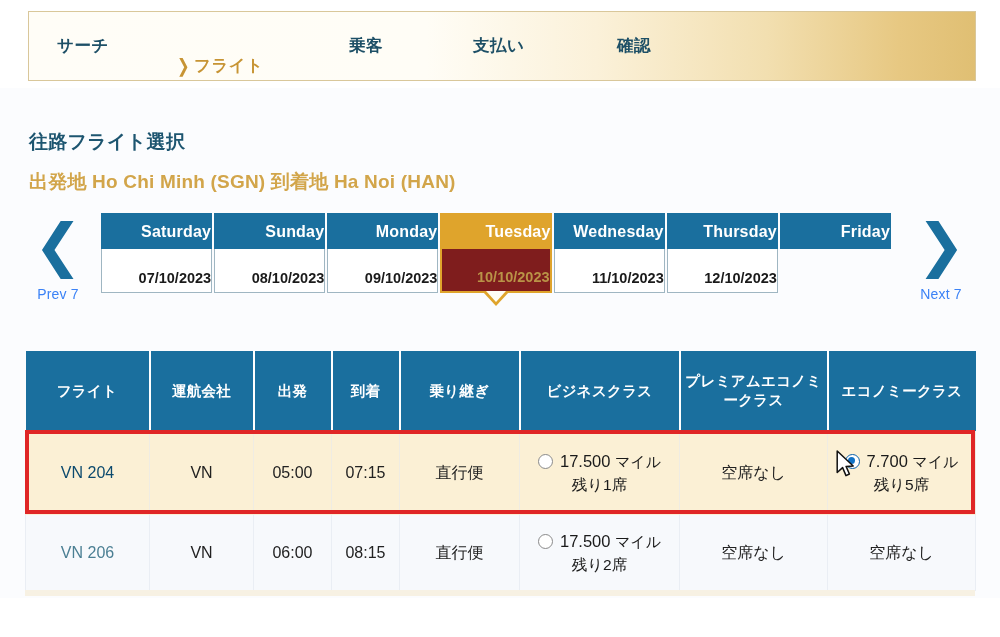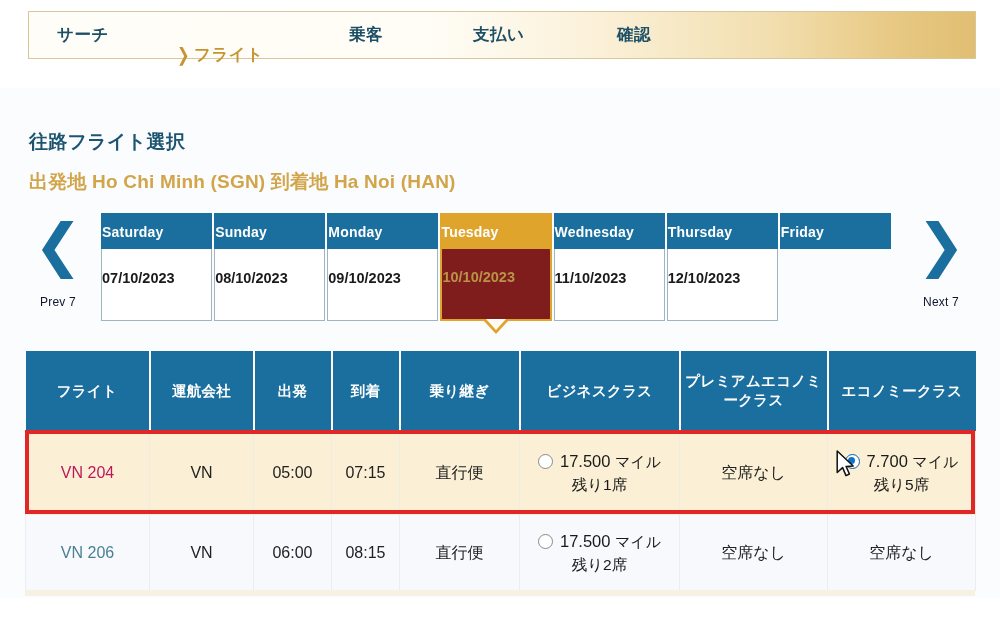--- a/index.html
+++ b/index.html
@@ -20,21 +20,21 @@
     position: absolute;
     left: 0; top: 88px;
     width: 1000px; height: 510px;
     background: #fbfcfe;
   }
 
   
   .stepbar {
     position: absolute;
     left: 28px; top: 11px;
-    width: 948px; height: 48px;
+    width: 948px; height: 70px;
     box-sizing: border-box;
     border: 1px solid #d9c79a;
     background: linear-gradient(to right,
                 #fffdf7 0%,
                 #fffdf6 42%,
                 #fbf1d9 60%,
                 #f2dfb0 78%,
                 #e7c882 92%,
                 #e0bf73 100%);
     display: flex;
@@ -100,57 +100,57 @@
   .navarrow.next { left: 908px; }
   .navarrow .glyph {
     font-size: 58px;
     line-height: 52px;
     color: #1a6f9e;
     font-weight: 700;
     font-family: "DejaVu Sans", sans-serif;
     display: block;
   }
   .navarrow .caption {
-    font-size: 12px;
-    color: #0f172a;
+    font-size: 14px;
+    color: #3b82f6;
     display: block;
-    margin-top: 24px;
+    margin-top: 15px;
     letter-spacing: .2px;
   }
 
   .daytabs {
     position: absolute;
     left: 100px; top: 0;
     width: 792px;
     display: flex;
     gap: 0;
   }
   .daytab {
     width: 113.2px;
     position: relative;
     box-sizing: border-box;
     padding: 0 1px;
   }
   .daytab .dayname {
     height: 36px;
     line-height: 36px;
-    text-align: left;
+    text-align: right;
     background: #1a6f9e;
     color: #ffffff;
-    font-size: 14px;
+    font-size: 16px;
     font-weight: 700;
     letter-spacing: .2px;
     border: 1px solid #1a6f9e;
     border-bottom: none;
     box-sizing: border-box;
   }
   .daytab .daydate {
-    height: 72px;
+    height: 44px;
     line-height: 58px;
-    text-align: left;
+    text-align: right;
     background: #ffffff;
     color: #1a1a1a;
     font-size: 14.5px;
     font-weight: 700;
     border: 1px solid #9fb6c2;
     border-top: none;
     box-sizing: border-box;
   }
   .daytab.selected .dayname {
     background: #dfa42c;
@@ -223,21 +223,21 @@
   tr.row-selected td {
     background: #fbf0d5;
     height: 76px;
   }
   tr.row-normal td {
     background: #f7f9fc;
     height: 68px;
     border-left: 1px solid #eaeef4;
     border-right: 1px solid #eaeef4;
   }
-  td.flightno { color: #be185d; font-size: 16px; }
+  td.flightno { color: #0c4a6e; font-size: 16px; }
   tr.row-normal td.flightno { color: #4b7f93; }
 
   .fare-line1 { white-space: nowrap; }
   .fare-num { font-size: 16.5px; color: #1a1a1a; }
   .fare-unit { font-size: 15px; color: #1a1a1a; }
   .fare-line2 { font-size: 15.5px; color: #1a1a1a; }
   .soldout { font-size: 16px; color: #1a1a1a; margin-top: 28px; }
 
   .radio {
     display: inline-block;

